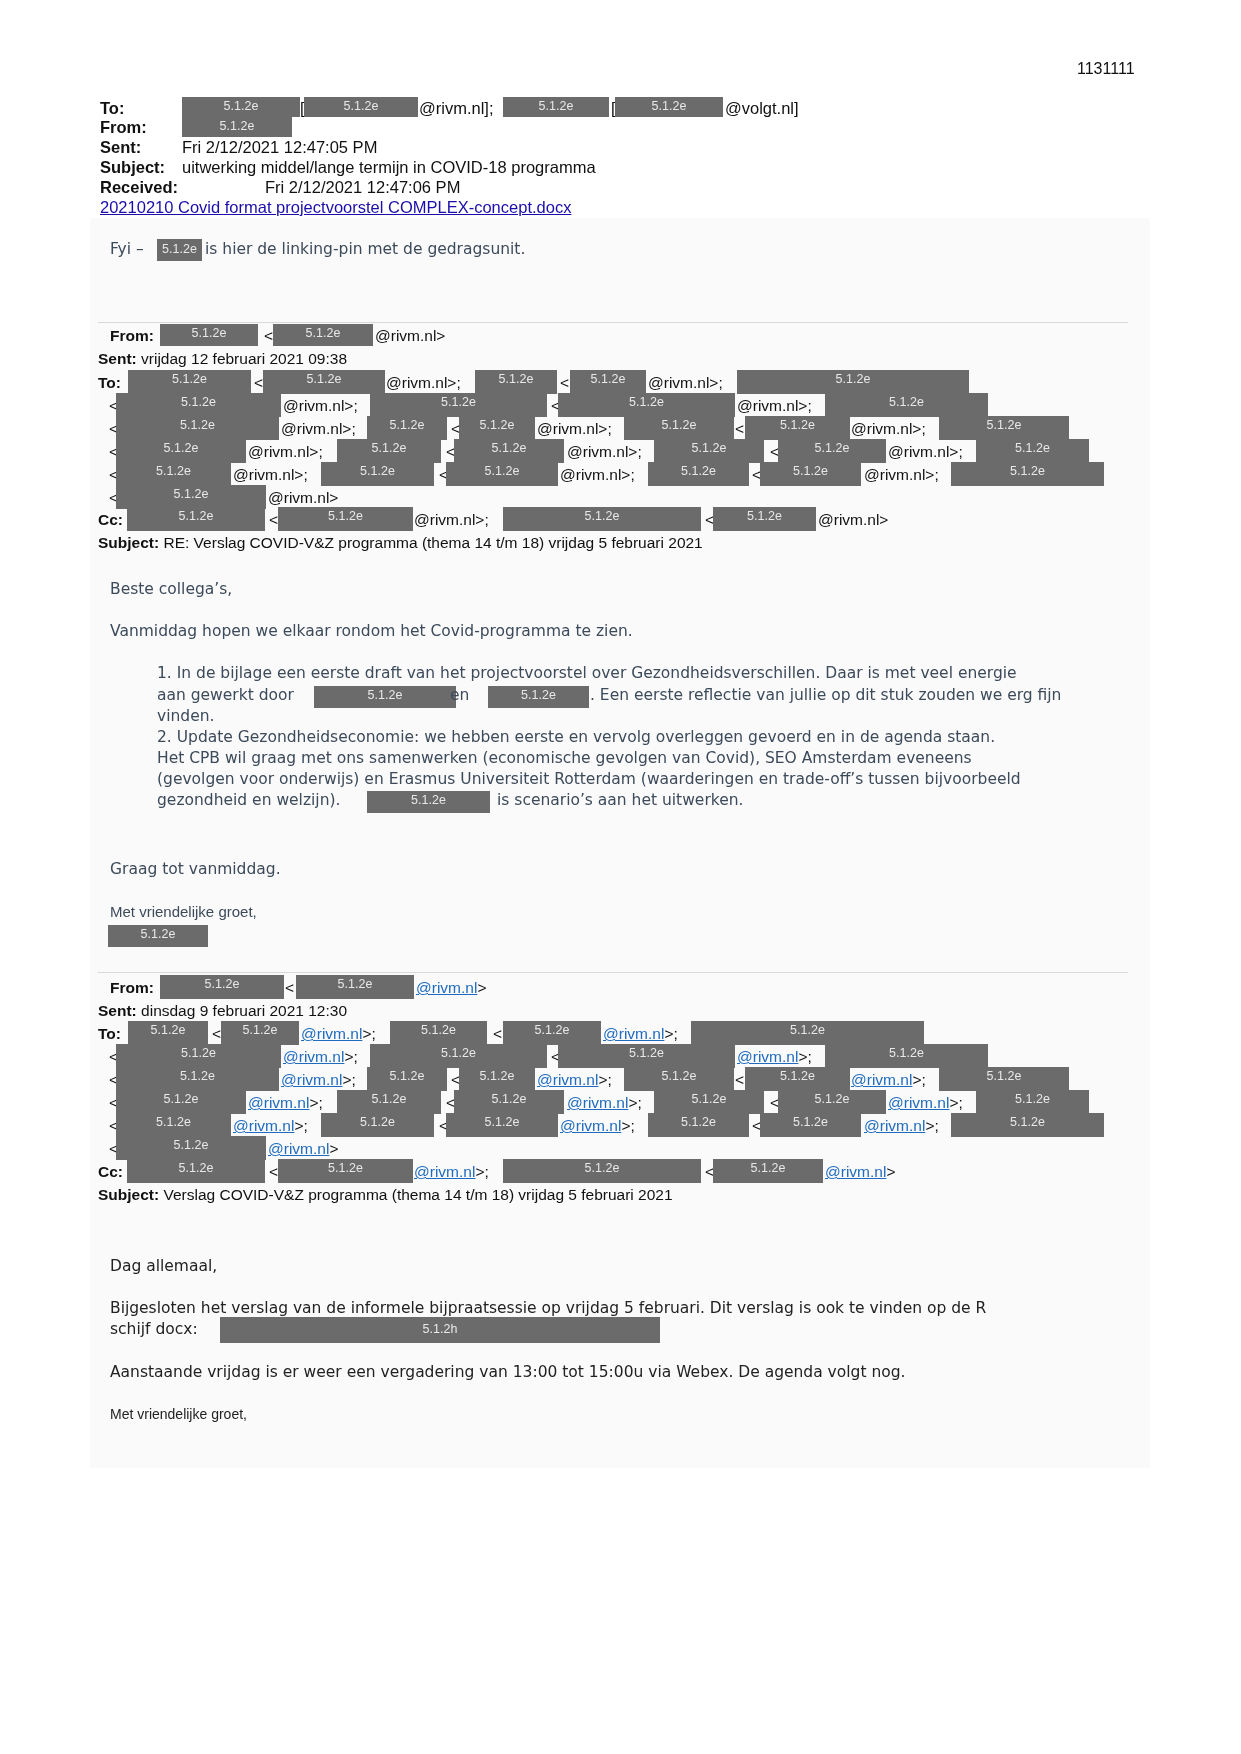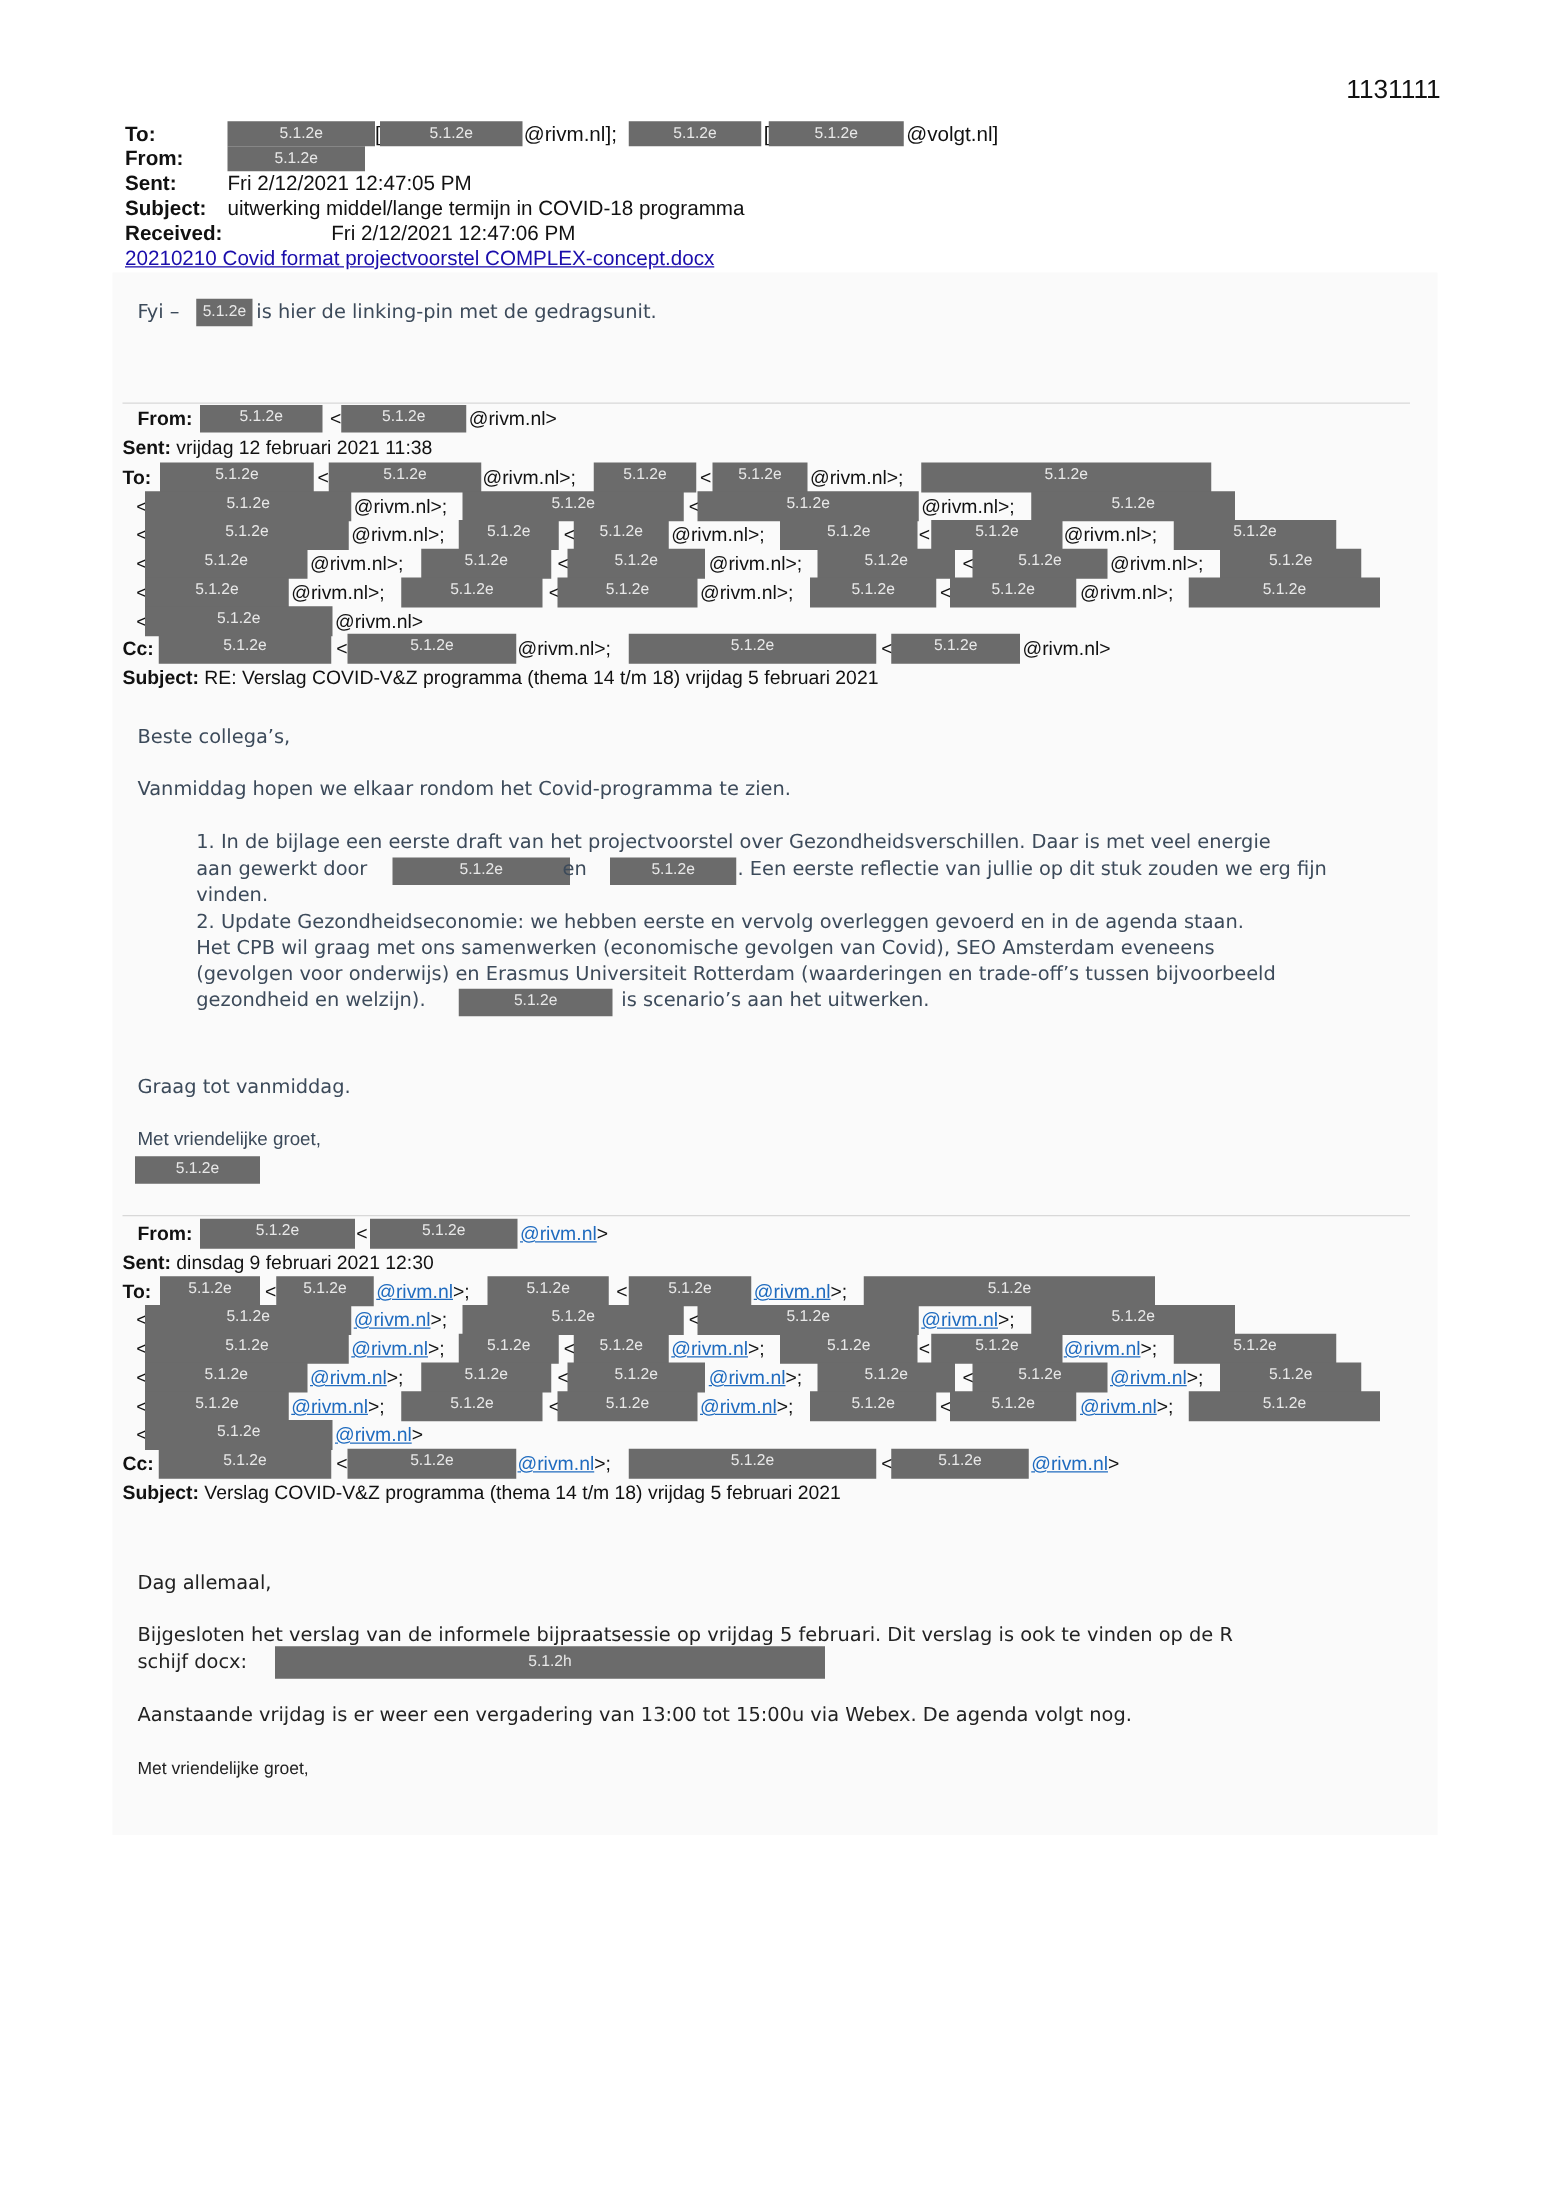--- a/index.html
+++ b/index.html
@@ -1,17 +1,17 @@
 <!DOCTYPE html>
 <html><head>
 <meta charset="utf-8">
 <style>
   html, body { margin:0; padding:0; background:#ffffff; }
   body { width:1241px; height:1754px; position:relative; overflow:hidden; font-family:"DejaVu Sans", sans-serif; color:#111; }
-  .docnum { position:absolute; left:1077px; top:60px; font-family:"Liberation Sans", sans-serif; font-size:21px; color:#111; }
+  .docnum { position:absolute; left:1077px; top:60px; font-family:"Liberation Sans", sans-serif; font-size:16px; color:#111; }
   .hdr1 { font-family:"Liberation Sans", sans-serif; font-size:16.5px; line-height:19.5px; }
   .hdr1 .lbl { position:absolute; left:100px; font-weight:bold; }
   .hdr1 .val { position:absolute; }
   .red { background:#6b6b6b; color:#e8e8e8; font-family:"Liberation Sans", sans-serif; font-size:12.5px; text-align:center; display:inline-block; position:absolute; height:20px; line-height:18px; }
   .link { color:#1a0dab; text-decoration:underline; }
   .blue-link { color:#1f6bbf; text-decoration:underline; }
   .band { position:absolute; left:90px; width:1060px; background:#fafafa; }
   .rule { position:absolute; height:1px; background:#d8d8d8; }
   .body-text { font-family:"DejaVu Sans", sans-serif; font-size:15.5px; color:#3c4a5a; position:absolute; white-space:nowrap; }
   .body-dark { color:#222; }
@@ -59,21 +59,21 @@
 
 <div class="rule" style="left:98px;top:322px;width:1030px"></div>
 
 <div>
   <span class="mhdr" style="left:110px;top:326px"><b>From:</b></span>
   <span class="red" style="left:160px;top:324px;width:98px;height:22px">5.1.2e</span>
   <span class="addr" style="left:264px;top:326px">&lt;</span>
   <span class="red" style="left:273px;top:324px;width:100px;height:22px">5.1.2e</span>
   <span class="addr" style="left:375px;top:326px">@rivm.nl&gt;</span>
 
-  <span class="mhdr" style="left:98px;top:349px"><b>Sent:</b> <span>vrijdag 12 februari 2021 11:38</span></span>
+  <span class="mhdr" style="left:98px;top:349px"><b>Sent:</b> <span>vrijdag 12 februari 2021 09:38</span></span>
 
   <span class="mhdr" style="left:98px;top:373px"><b>To:</b></span>
 </div>
 
 <div>
 
   <span class="red" style="left:128px;top:370px;width:123px;height:24px">5.1.2e</span>
   <span class="addr" style="left:254px;top:373px">&lt;</span>
   <span class="red" style="left:263px;top:370px;width:122px;height:24px">5.1.2e</span>
   <span class="addr" style="left:386px;top:373px">@rivm.nl&gt;;</span>

